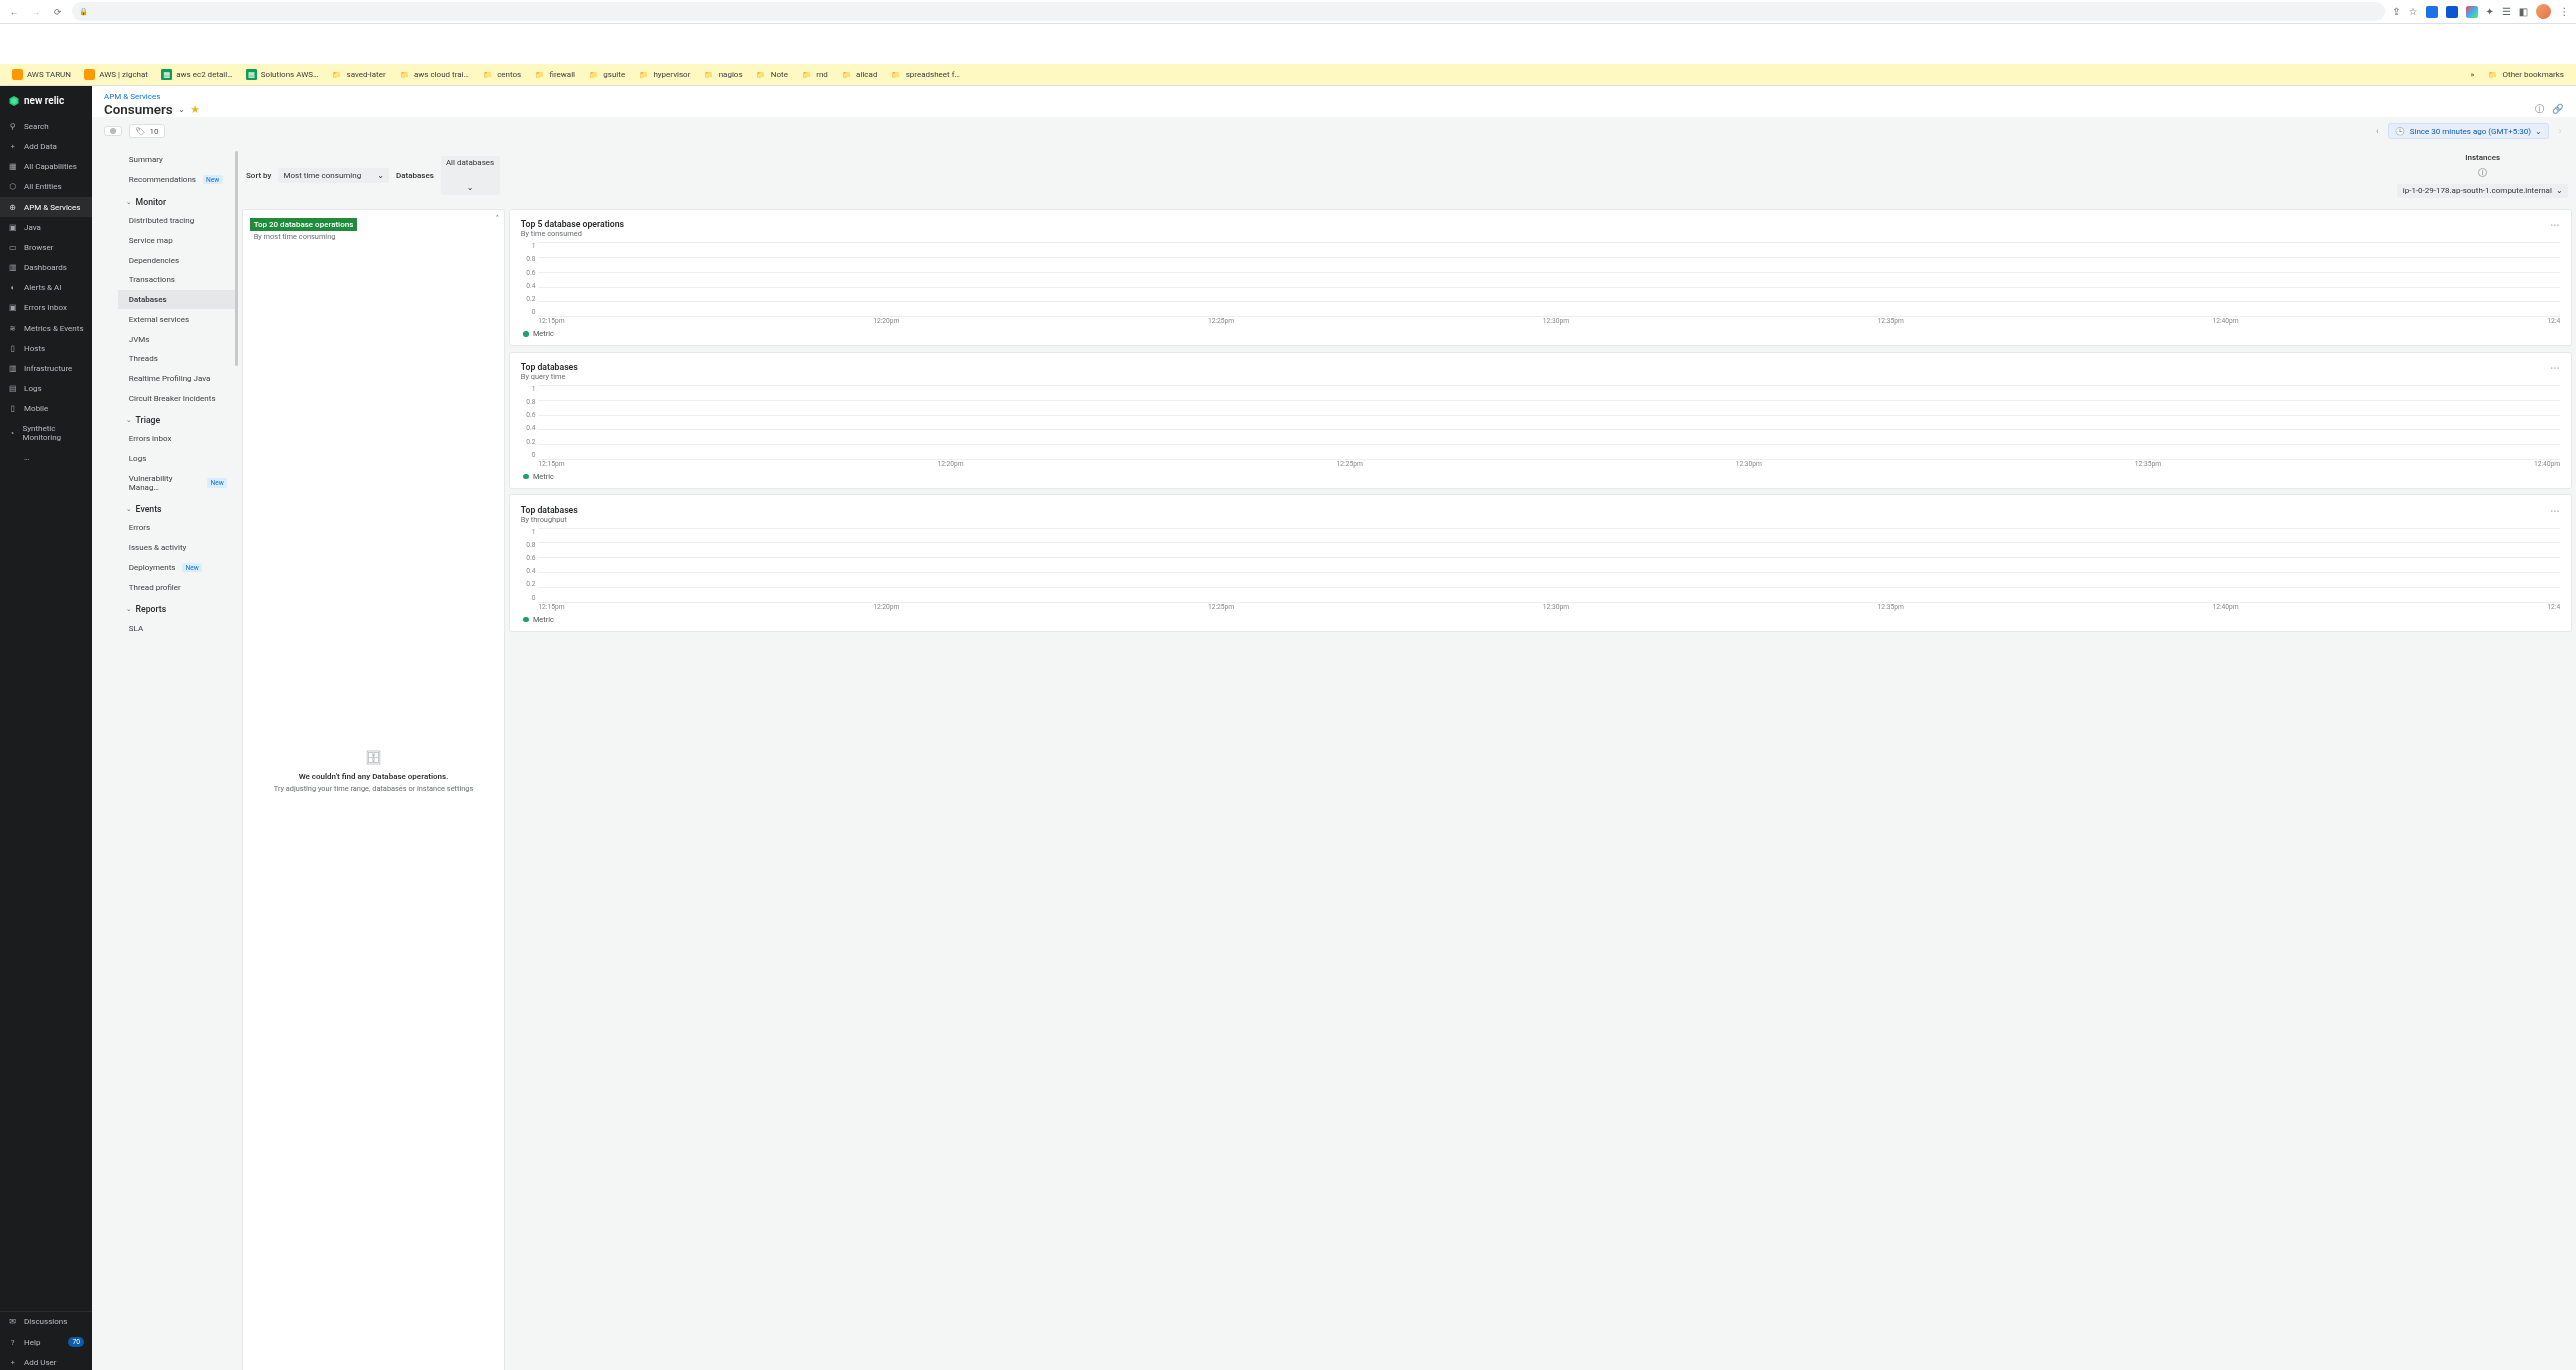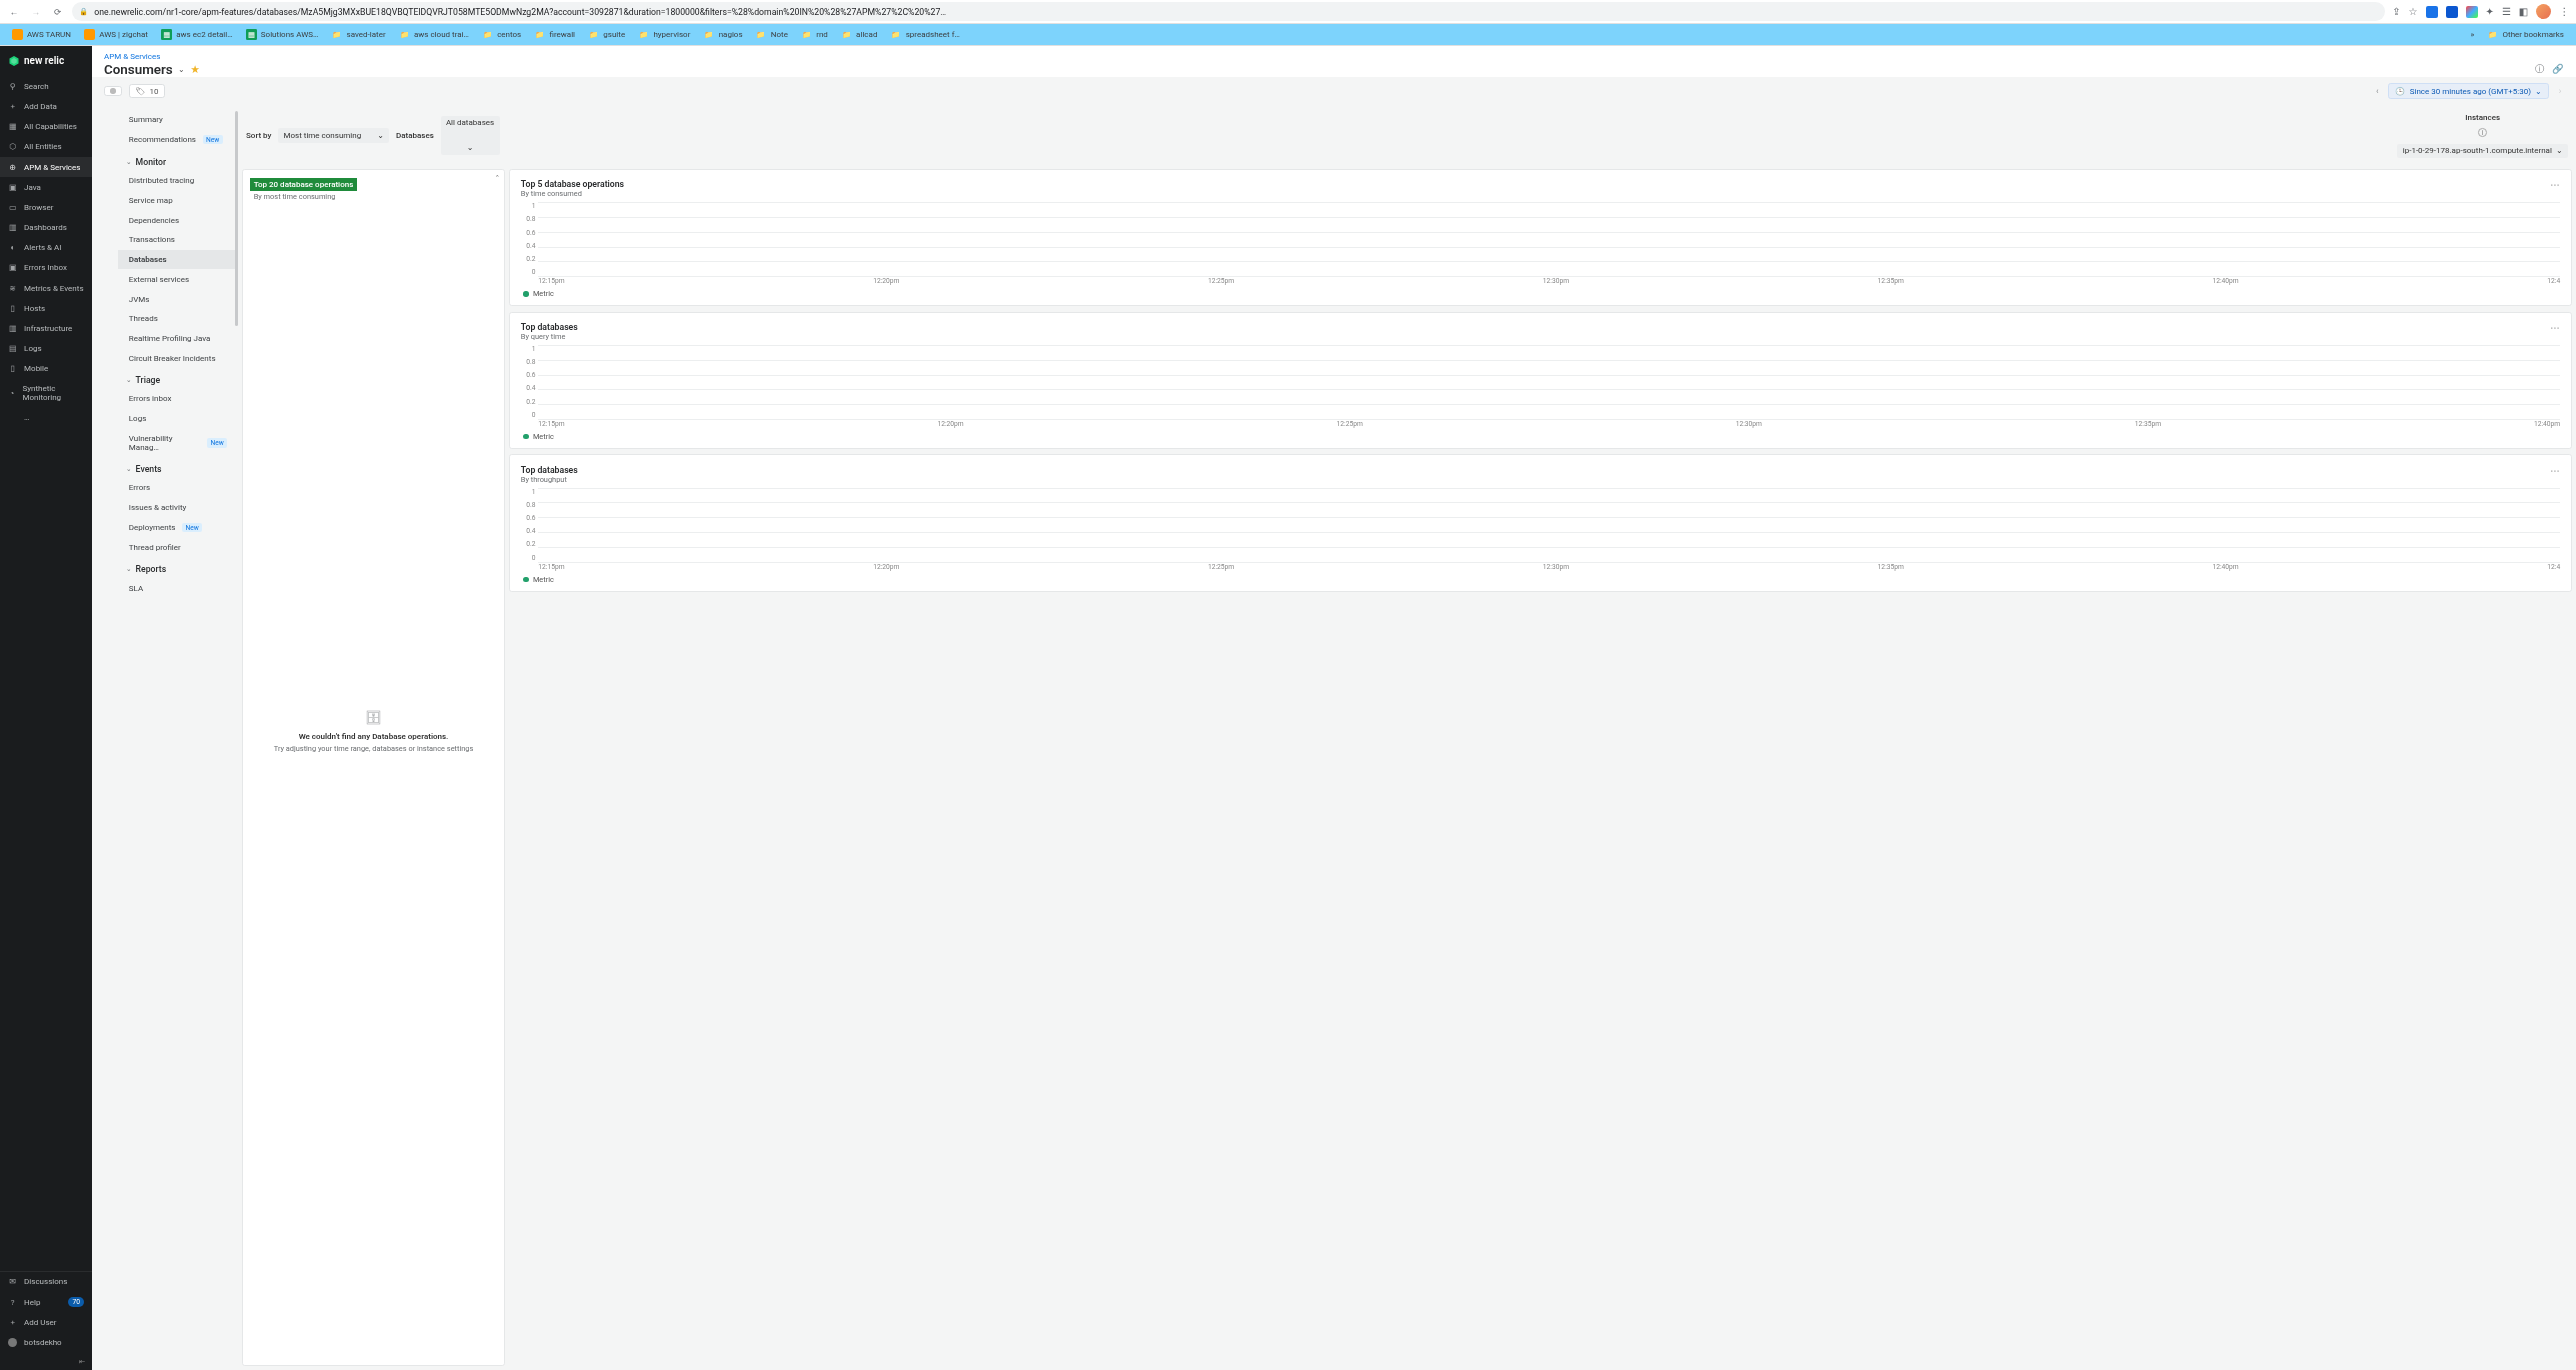--- a/index.html
+++ b/index.html
@@ -11,21 +11,21 @@
 .nav-btn.disabled{opacity:.4;}
 .url-bar { flex:1; display:flex; align-items:center; background:#f1f3f4; border-radius:9.4px; height:19px; padding:0 8px; gap:5.4px; font-size:8.7px; color:#202124; }
 .url-bar .lock{font-size:7.4px;}
 .url-text{white-space:nowrap;overflow:hidden;text-overflow:ellipsis;flex:1;}
 .chrome-icons{display:flex;gap:8px;align-items:center;color:#5f6368;}
 .chrome-icons span{cursor:pointer;font-size:10px;}
 .ext-icon{width:12px;height:12px;border-radius:2px;display:inline-block;}
 .avatar-sm{width:15px;height:15px;border-radius:50%;background:linear-gradient(135deg,#f4a261,#e76f51);}
 
 
-.bookmarks-bar{height:21.5px;background:#7dd3fc;display:flex;align-items:center;padding:0 6.7px;gap:2.7px;border-bottom:0.7px solid #e0e0e0;font-size:8px;color:#3c4043;overflow:hidden;}
+.bookmarks-bar{height:21.5px;background:#fef9c3;display:flex;align-items:center;padding:0 6.7px;gap:2.7px;border-bottom:0.7px solid #e0e0e0;font-size:8px;color:#3c4043;overflow:hidden;margin-top:40px;}
 .bookmark{display:flex;align-items:center;gap:4px;padding:2.7px 5.4px;border-radius:2.7px;cursor:pointer;white-space:nowrap;}
 .bm-ico{width:10.8px;height:10.8px;border-radius:1.3px;flex-shrink:0;display:inline-flex;align-items:center;justify-content:center;font-size:7.4px;}
 .bm-folder{color:#5f6368;}
 .bm-spacer{flex:1;}
 .bm-other{display:flex;gap:4px;align-items:center;}
 
 
 .app{display:flex;height:calc(100vh - 46px);}
 .leftnav{width:92px;background:#1a1c1e;color:#b9bcbe;display:flex;flex-direction:column;font-size:8px;}
 .logo{display:flex;align-items:center;gap:4px;padding:9.4px 8px;color:#fff;font-weight:600;font-size:10px;}
@@ -105,21 +105,20 @@
 </style>
 </head>
 <body>
 
 <div class="browser-chrome">
   <span class="nav-btn">←</span>
   <span class="nav-btn disabled">→</span>
   <span class="nav-btn">⟳</span>
   <div class="url-bar">
     <span class="lock">🔒</span>
-    <span class="url-text">one.newrelic.com/nr1-core/apm-features/databases/MzA5Mjg3MXxBUE18QVBQTElDQVRJT058MTE5ODMwNzg2MA?account=3092871&amp;duration=1800000&amp;filters=%28%domain%20IN%20%28%27APM%27%2C%20%27…</span>
   </div>
   <div class="chrome-icons">
     <span>⇪</span>
     <span>☆</span>
     <span class="ext-icon" style="background:#1a73e8"></span>
     <span class="ext-icon" style="background:#0b57d0"></span>
     <span class="ext-icon" style="background:linear-gradient(135deg,#f44,#4af,#4f4)"></span>
     <span>✦</span>
     <span>☰</span>
     <span>◧</span>

